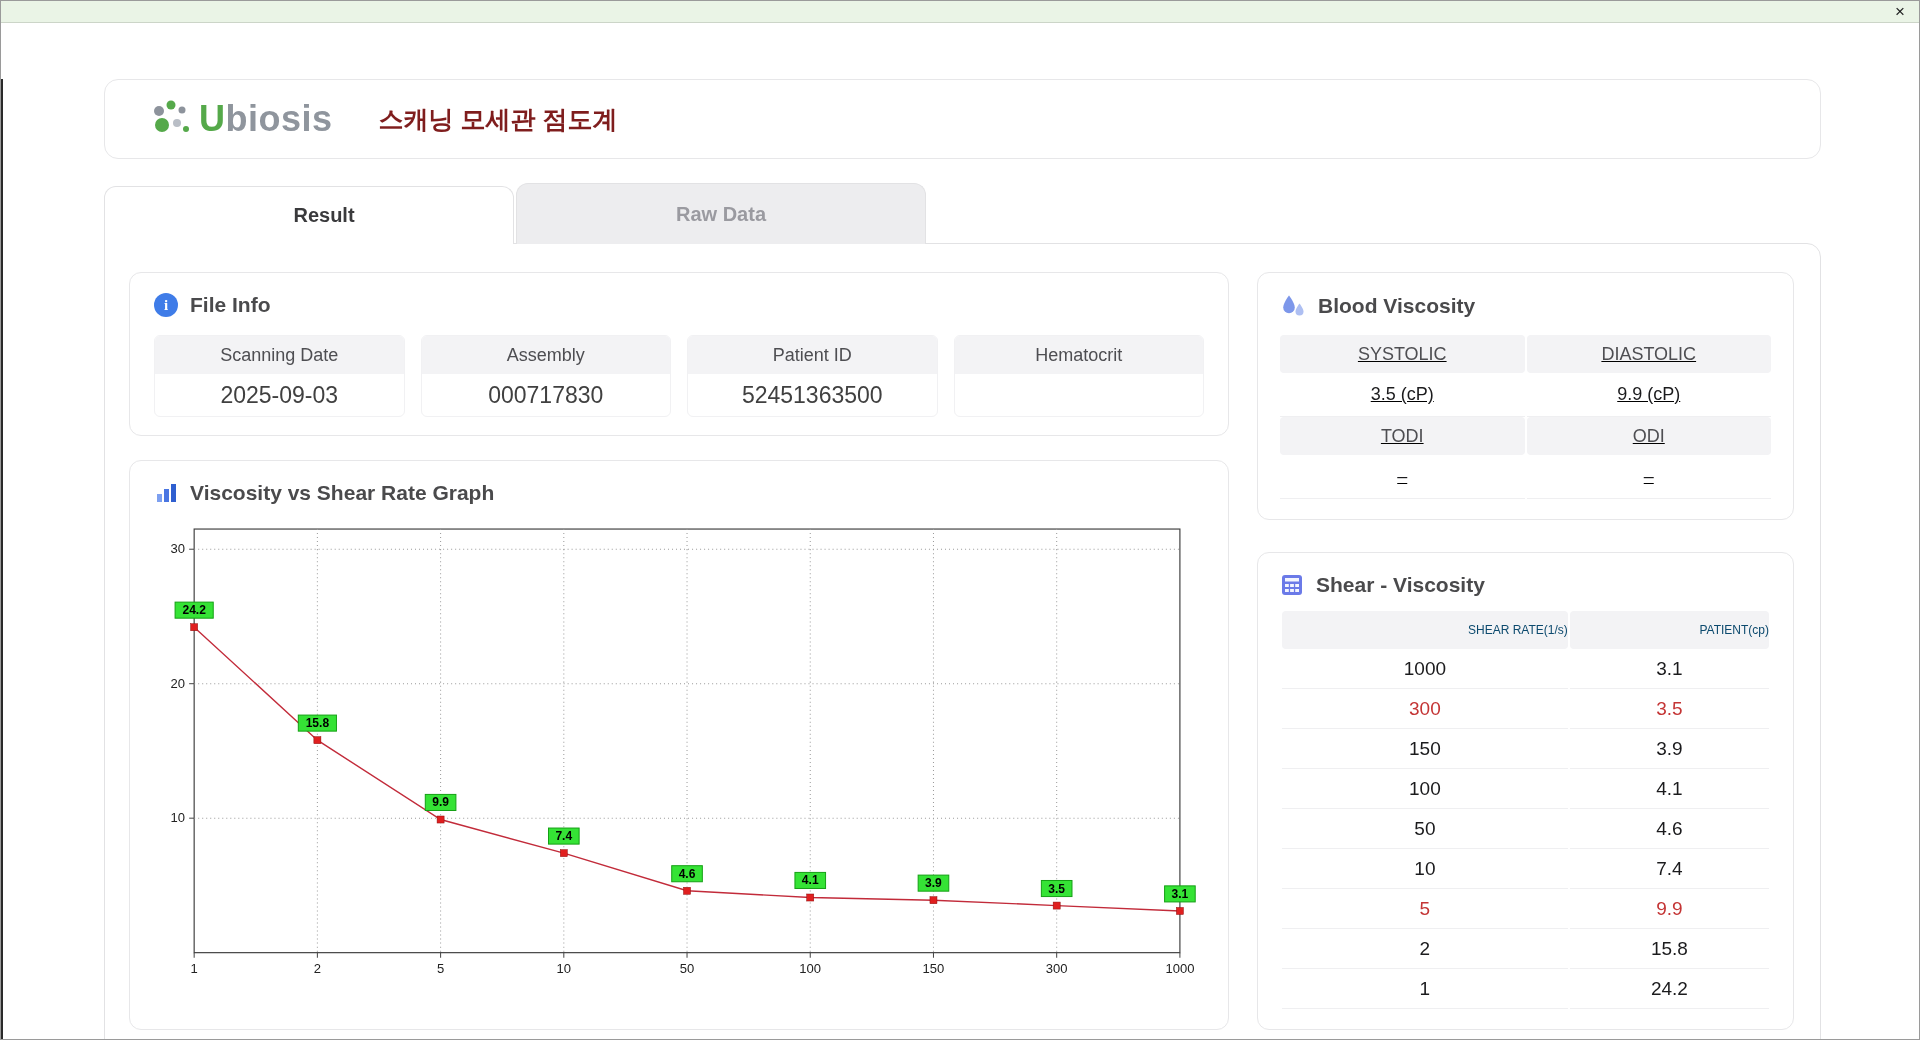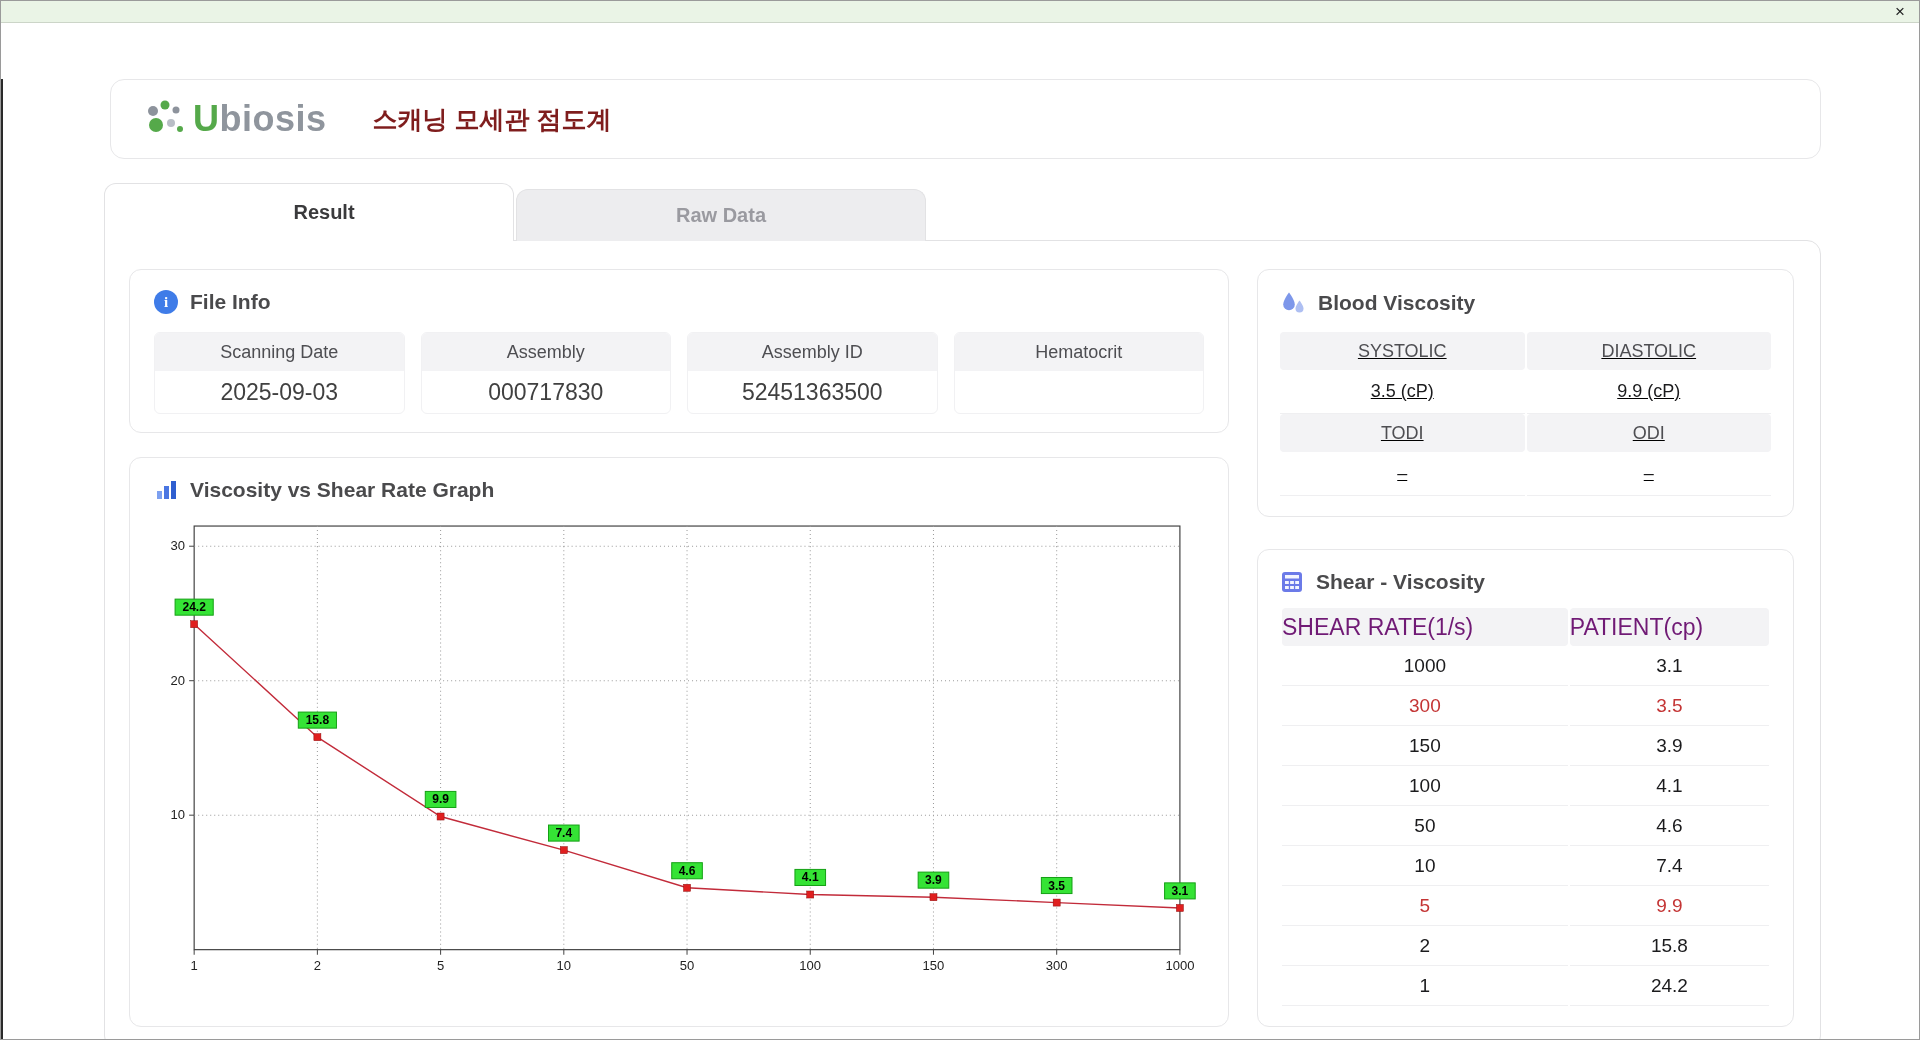--- a/index.html
+++ b/index.html
@@ -4,30 +4,30 @@
 <style>
   * { margin:0; padding:0; box-sizing:border-box; }
   html,body { background:#d8d8d8; }
   body { font-family:"Liberation Sans", sans-serif; }
   .window { width:1920px; height:1040px; background:#fff; position:relative; border:1px solid #9a9a9a; overflow:hidden; }
   .titlebar { height:22px; background:#eaf4e6; border-bottom:1px solid #ccd5c8; display:flex; justify-content:flex-end; align-items:center; padding-right:14px; }
   .close-btn { font-size:17px; line-height:1; color:#1d1d1d; cursor:default; background:none; border:none; font-family:"Liberation Sans",sans-serif; }
   .page { height:1016px; background:#fff; border-left:2px solid #2a2a2a; border-bottom:2px solid #2a2a2a; }
   .container { width:1717px; margin:56px 0 0 101px; }
 
-  .header-card { height:80px; border:1px solid #e7e7e9; border-radius:14px; background:#fff; display:flex; align-items:center; padding-left:32px; gap:46px;margin-left:6px; }
+  .header-card { height:80px; border:1px solid #e7e7e9; border-radius:14px; background:#fff; display:flex; align-items:center; padding-left:44px; gap:46px; }
   .logo { display:flex; align-items:center; gap:4px; }
   .logo-text { font-size:36px; font-weight:600; color:#8f959d; letter-spacing:.5px; line-height:1; }
   .logo-text .u { color:#55a94a; }
   .page-title { font-size:25px; font-weight:700; color:#7f1d1d; }
 
   .tabs { display:flex; align-items:flex-end; margin-top:24px; position:relative; z-index:2; }
   .tab { width:410px; display:flex; align-items:center; justify-content:center; font-size:20px; font-weight:700; border-radius:12px 12px 0 0; cursor:default; }
   .tab-active { height:58px; background:#fff; border:1px solid #e2e2e4; border-bottom:none; color:#3a3a3c;padding-left:30px; }
-  .tab-inactive { height:52px; background:#ededef; border:1px solid #e2e2e4; border-bottom:none; color:#9a9aa0; margin-left:2px; }
+  .tab-inactive { height:61px; background:#ededef; border:1px solid #e2e2e4; border-bottom:none; color:#9a9aa0; margin-left:2px; }
 
   .content-card { margin-top:-1px; border:1px solid #e2e2e4; border-radius:0 14px 14px 14px; background:#fff; padding:28px 26px 22px 24px; display:flex; gap:28px; position:relative; z-index:1; }
   .left-col { width:1100px; display:flex; flex-direction:column; gap:24px; }
   .right-col { flex:1; display:flex; flex-direction:column; gap:32px; }
 
   .card { border:1px solid #e7e7e9; border-radius:12px; background:#fff; }
   .section-head { display:flex; align-items:center; gap:12px; }
   .section-title { font-size:21px; font-weight:700; color:#4a4a4c; }
   .icon { flex:none; }
   .info-icon { width:24px; height:24px; border-radius:50%; background:#3f7ce8; color:#fff; font-weight:700; font-size:15px; display:flex; align-items:center; justify-content:center; font-family:"Liberation Serif", serif; }
@@ -42,21 +42,21 @@
   .chart-wrap { margin-top:12px; }
   .chart-wrap svg { display:block; width:100%; height:auto; font-family:"Liberation Sans",sans-serif; }
 
   .bv-card { padding:20px 22px; }
   .bv-grid { display:grid; grid-template-columns:1fr 1fr; column-gap:2px; margin-top:16px;text-decoration:underline; }
   .bv-head { height:38px; background:#f3f3f5; border-radius:4px; display:flex; align-items:center; justify-content:center; font-size:18px; color:#4e4e52; }
   .bv-val { height:44px; display:flex; align-items:center; justify-content:center; font-size:18px; color:#1b1b1d; border-bottom:1px solid #efeff1; }
 
   .shear-card { padding:20px 22px; }
   .shear-table { width:100%; border-collapse:separate; border-spacing:2px 0; margin-top:14px; }
-  .shear-table th { height:38px; background:#f3f3f5; border-radius:4px; font-size:23px; font-weight:400; color:#701a75; text-align:left; }
+  .shear-table th { height:38px; background:#f3f3f5; border-radius:4px; font-size:12px; font-weight:400; color:#0c4a6e; text-align:right; }
   .shear-table td { height:40px; text-align:center; font-size:19px; color:#1b1b1d; border-bottom:1px solid #efeff1; }
   .shear-table tr.hl td { color:#c43535; }
 </style>
 </head>
 <body>
 
 <div class="window">
   <div class="titlebar">
     <button class="close-btn">×</button>
   </div>
@@ -95,21 +95,21 @@
             <div class="fields">
               <div class="field">
                 <div class="field-label">Scanning Date</div>
                 <div class="field-value">2025-09-03</div>
               </div>
               <div class="field">
                 <div class="field-label">Assembly</div>
                 <div class="field-value">000717830</div>
               </div>
               <div class="field">
-                <div class="field-label">Assembly ID</div>
+                <div class="field-label">Patient ID</div>
                 <div class="field-value">52451363500</div>
               </div>
               <div class="field">
                 <div class="field-label">Hematocrit</div>
                 <div class="field-value"></div>
               </div>
             </div>
           </div>
 
           <div class="card graph-card">

